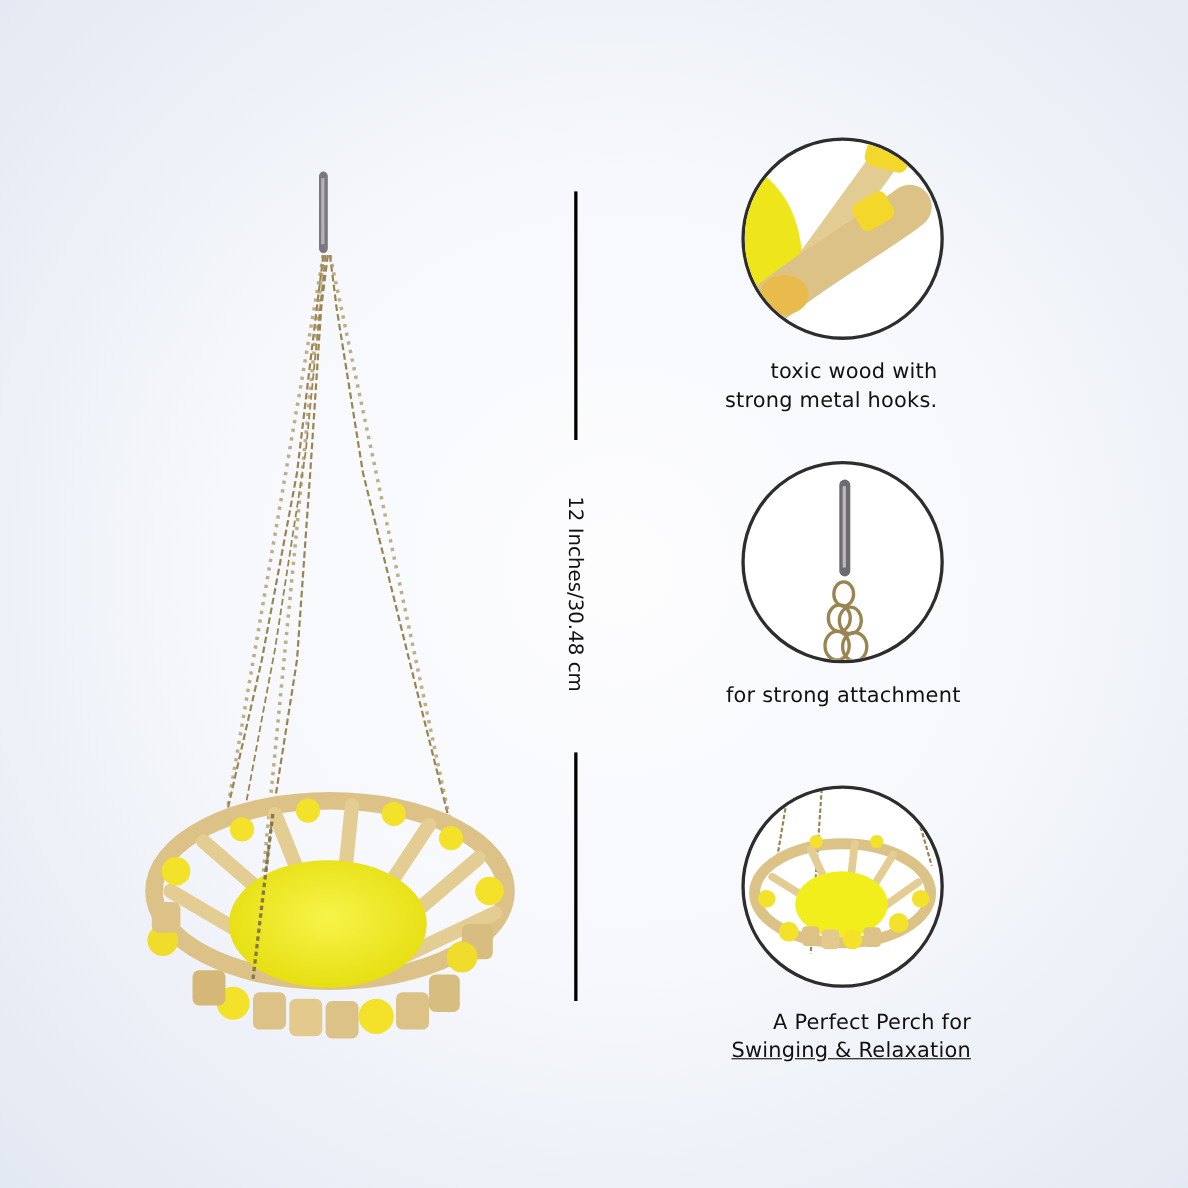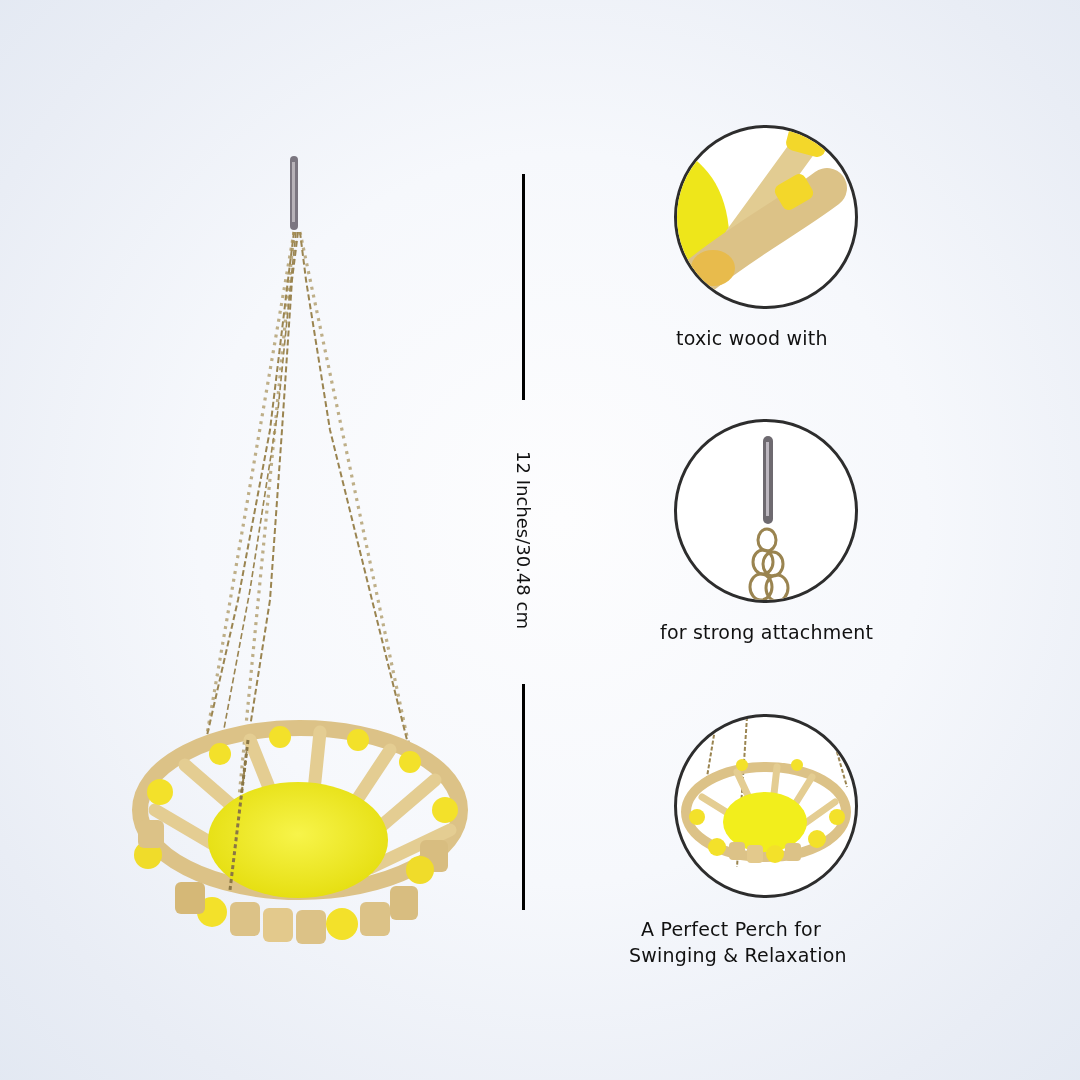--- a/index.html
+++ b/index.html
@@ -1,21 +1,21 @@
 <!DOCTYPE html>
 <html><head>
 <meta charset="utf-8">
 <style>
   html,body{margin:0;padding:0;}
   body{width:1080px;height:1080px;overflow:hidden;position:relative;
     background:radial-gradient(ellipse 75% 75% at 52% 48%, #fdfdfe 0%, #f6f8fc 45%, #e9edf5 80%, #e2e8f2 100%);
     font-family:"DejaVu Sans","Liberation Sans",sans-serif;color:#111;}
   .abs{position:absolute;}
   .caption{position:absolute;font-size:19px;line-height:26px;color:#111;letter-spacing:0.2px;white-space:nowrap;}
-  .caption span{display:block;}
+  .caption span{display:block;text-align:right;}
   .vline{position:absolute;left:522px;width:3px;background:#000;}
   .dim-label{position:absolute;left:523px;top:540px;transform:translate(-50%,-50%) rotate(90deg);
     font-size:18px;white-space:nowrap;color:#111;}
   .circle{position:absolute;width:178px;height:178px;border:3.5px solid #2d2d2d;border-radius:50%;
     background:#fff;overflow:hidden;box-sizing:content-box;}
   .circle svg{display:block;}
 </style>
 </head>
 <body>
 
@@ -99,20 +99,21 @@
     <path d="M0 20 C40 40 60 80 50 150 L0 160 Z" fill="#eee61a"></path>
     <line x1="60" y1="110" x2="140" y2="0" stroke="#e2cc92" stroke-width="26" stroke-linecap="round"></line>
     <path d="M20 150 C70 110 110 90 150 60" stroke="#dcc287" stroke-width="40" fill="none" stroke-linecap="round"></path>
     <rect x="110" y="0" width="40" height="26" rx="8" fill="#f3d72a" transform="rotate(15 130 13)"></rect>
     <rect x="100" y="50" width="34" height="28" rx="7" fill="#f3d72a" transform="rotate(-30 117 64)"></rect>
     <ellipse cx="36" cy="140" rx="22" ry="18" fill="#e8bb4c"></ellipse>
   </svg>
 </div>
 <div class="caption" style="left:676px;top:325px;">
   <span>toxic wood with</span>
+  <span style="margin-left:-17px;">strong metal hooks.</span>
 </div>
 
 <div class="circle" style="left:674px;top:419px;">
   <svg width="178" height="178" viewBox="0 0 178 178">
     <rect x="86" y="14" width="10" height="88" rx="5" fill="#6e6a70"></rect>
     <rect x="89" y="20" width="3" height="74" fill="#bdb8c0"></rect>
     <g fill="none" stroke="#9a8450" stroke-width="3">
       <ellipse cx="90" cy="118" rx="9" ry="11"></ellipse>
       <ellipse cx="86" cy="140" rx="10" ry="12"></ellipse>
       <ellipse cx="96" cy="142" rx="10" ry="12"></ellipse>
@@ -148,16 +149,16 @@
         <circle cx="98" cy="137" r="9" fill="#f3e12a"></circle>
       <rect x="108" y="126" width="16" height="18" rx="4" fill="#dcc287"></rect>
         <circle cx="140" cy="122" r="9" fill="#f3e12a"></circle>
       <circle cx="20" cy="100" r="8" fill="#f3e12a"></circle>
         <circle cx="160" cy="100" r="8" fill="#f3e12a"></circle>
       <circle cx="65" cy="48" r="6" fill="#f3e12a"></circle>
         <circle cx="120" cy="48" r="6" fill="#f3e12a"></circle>
     </g>
   </svg>
 </div>
-<div class="caption" style="left:641px;top:916px;">
+<div class="caption" style="left:677px;top:916px;">
   <span>A Perfect Perch for</span>
-  <span style="margin-left:-12px;">Swinging &amp; Relaxation</span>
+  <span style="margin-left:-12px;text-decoration:underline;">Swinging &amp; Relaxation</span>
 </div>
 
 </body></html>

